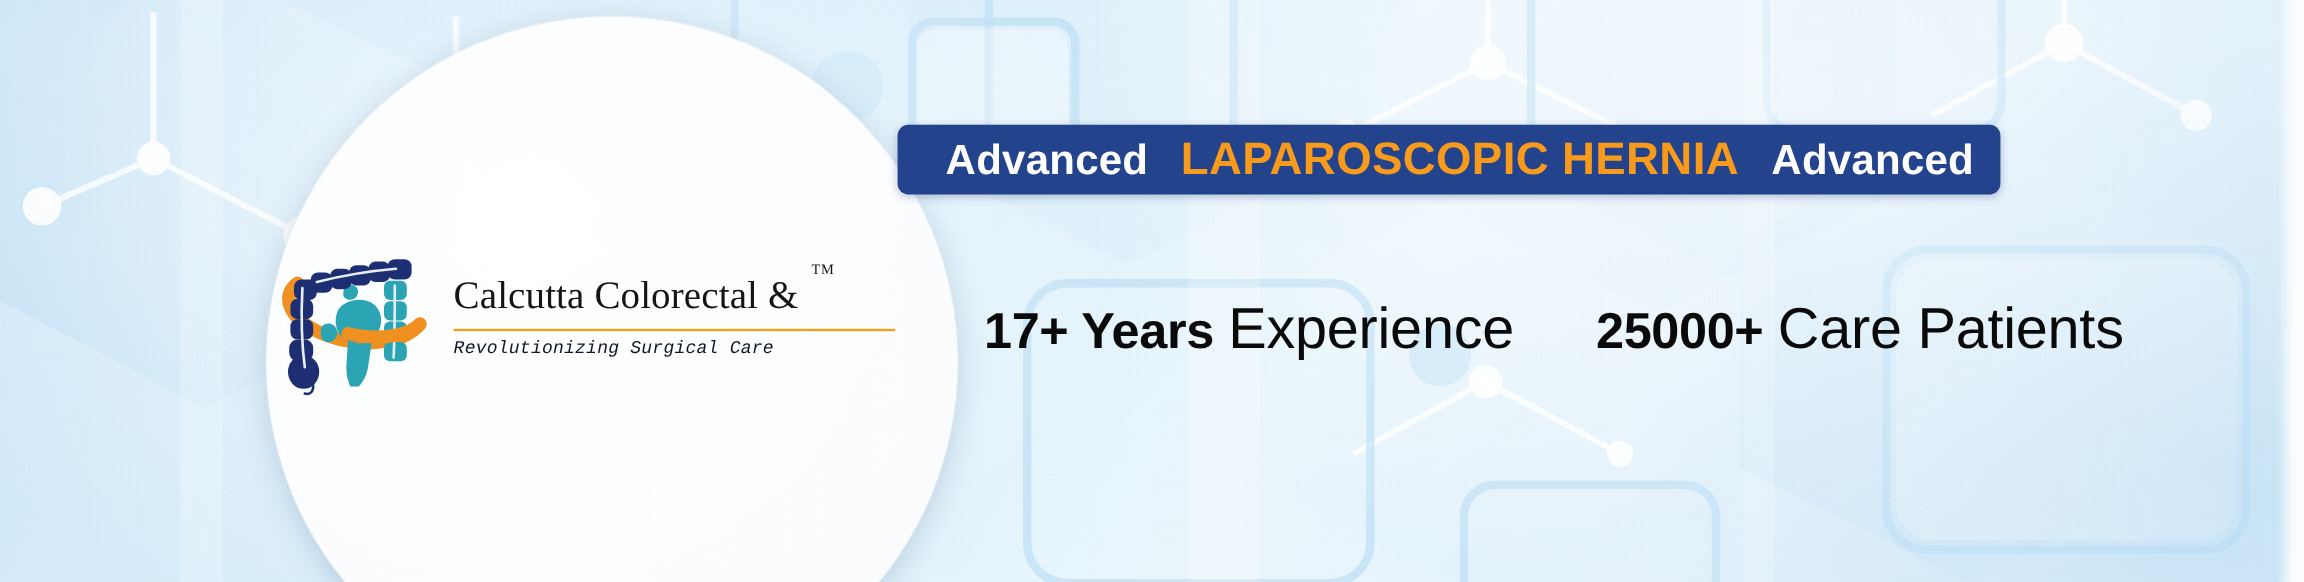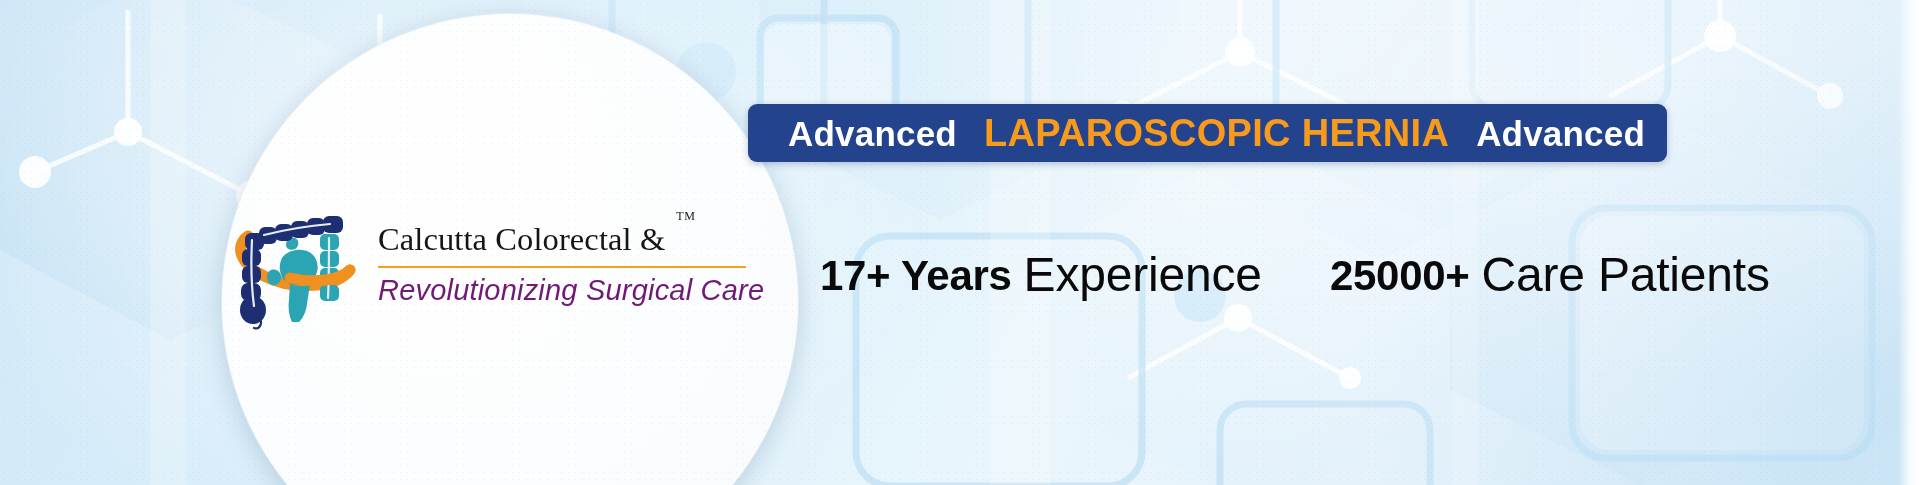--- a/index.html
+++ b/index.html
@@ -86,24 +86,24 @@
     position:absolute; top:-10px; right:0;
     font-family:"Liberation Serif", serif;
     font-size:12px; color:#151515; letter-spacing:.5px;
   }
   .logo-rule{
     width:368px; height:2px;
     background:#f2a01d;
     margin:7px 0 6px 0;
   }
   .logo-tagline{
-    font-family:Liberation Sans, sans-serif;
+    font-family:Liberation Mono, monospace;
     font-style:italic;
-    font-size:29px;
-    color:#701a75;
+    font-size:15px;
+    color:#0f172a;
     letter-spacing:.2px;
     white-space:nowrap;
   }
 
   
   .headline{
     position:absolute;
     left:748px; top:104px;
     height:58px;
     display:flex; align-items:center;

